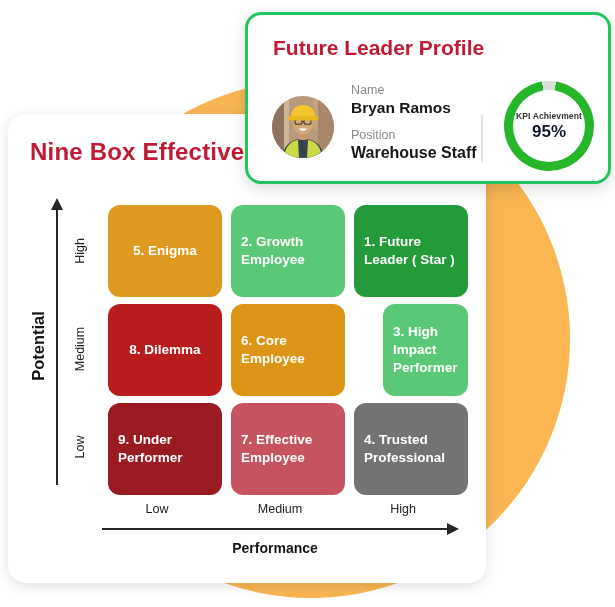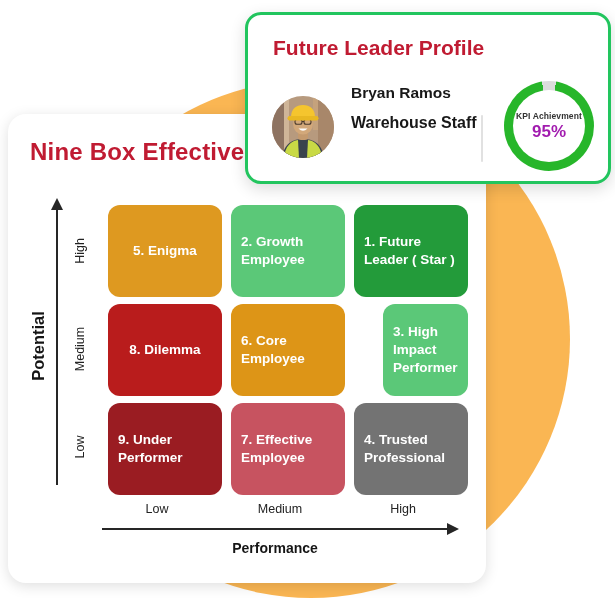--- a/index.html
+++ b/index.html
@@ -125,27 +125,29 @@
         <path d="M26.5 32.5 q4.5 4.5 9 0 Z" fill="#ffffff"></path>
         <rect x="23" y="23.5" width="7" height="4.8" rx="2" fill="none" stroke="#4a3a2c" stroke-width="1.1"></rect>
         <rect x="32" y="23.5" width="7" height="4.8" rx="2" fill="none" stroke="#4a3a2c" stroke-width="1.1"></rect>
         <line x1="30" y1="25.5" x2="32" y2="25.5" stroke="#4a3a2c" stroke-width="1.1"></line>
         <path d="M19 21 C19 13 24 9 31 9 C38 9 43 13 43 21 Z" fill="#f5c52e"></path>
         <rect x="15.5" y="20" width="31" height="4.5" rx="2.2" fill="#e9b822"></rect>
       </svg>
     </div>
 
     <div class="fields">
+      <div class="f-label">Name</div>
       <div class="f-value">Bryan Ramos</div>
+      <div class="f-label">Position</div>
       <div class="f-value last">Warehouse Staff</div>
     </div>
 
     <div class="v-divider"></div>
 
     <div class="donut" style="background: conic-gradient(from -9deg, rgb(220, 220, 220) 0deg, rgb(220, 220, 220) 18deg, rgb(39, 182, 42) 18deg, rgb(39, 182, 42) 360deg);">
       <div class="hole">
         <div class="kpi-label">KPI Achievment</div>
-        <div class="kpi-value" style="color: #a21caf;">95%</div>
+        <div class="kpi-value" style="color: #0f172a;">95%</div>
       </div>
     </div>
   </div>
 
 </div>
 
 </body></html>

